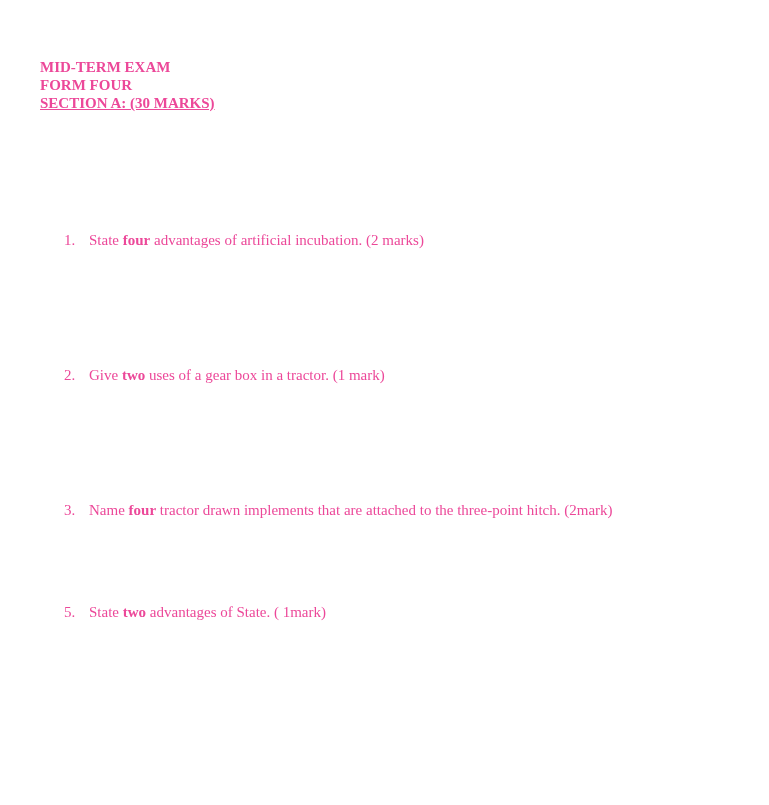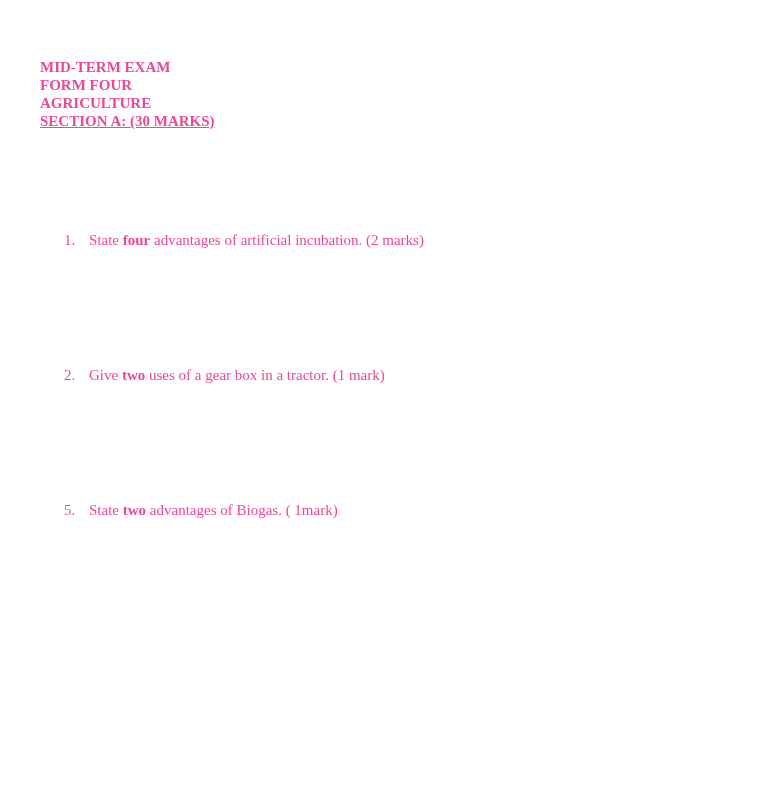--- a/index.html
+++ b/index.html
@@ -58,25 +58,25 @@
   .qtext .b { font-weight: bold; }
 </style>
 </head>
 <body>
 
 <div class="page">
   <div class="header">
     <div id="header-lines">
         <div class="header-line">MID-TERM EXAM</div>
         <div class="header-line">FORM FOUR</div>
-        <div class="header-line">AGRICULTURE</div>
       </div>
     <div class="section-heading-wrap">
       <span class="underline">SECTION A: (30 MARKS)</span>
     </div>
   </div>
 
   <div class="questions" id="questions">
       <div class="question"><span class="qnum">1.</span><span class="qtext"><span>State </span><span class="b">four</span><span> advantages of artificial incubation. (2 marks)</span></span></div>
       <div class="question"><span class="qnum">2.</span><span class="qtext"><span>Give </span><span class="b">two</span><span> uses of a gear box in a tractor. (1 mark)</span></span></div>
-      <div class="question"><span class="qnum">5.</span><span class="qtext"><span>State </span><span class="b">two</span><span> advantages of Biogas. ( 1mark)</span></span></div>
+      <div class="question"><span class="qnum">3.</span><span class="qtext"><span>Name </span><span class="b">four</span><span> tractor drawn implements that are attached to the three-point hitch. (2mark)</span></span></div>
+      <div class="question"><span class="qnum">5.</span><span class="qtext"><span>State </span><span class="b">two</span><span> advantages of State. ( 1mark)</span></span></div>
     </div>
 </div>
 
 </body></html>

